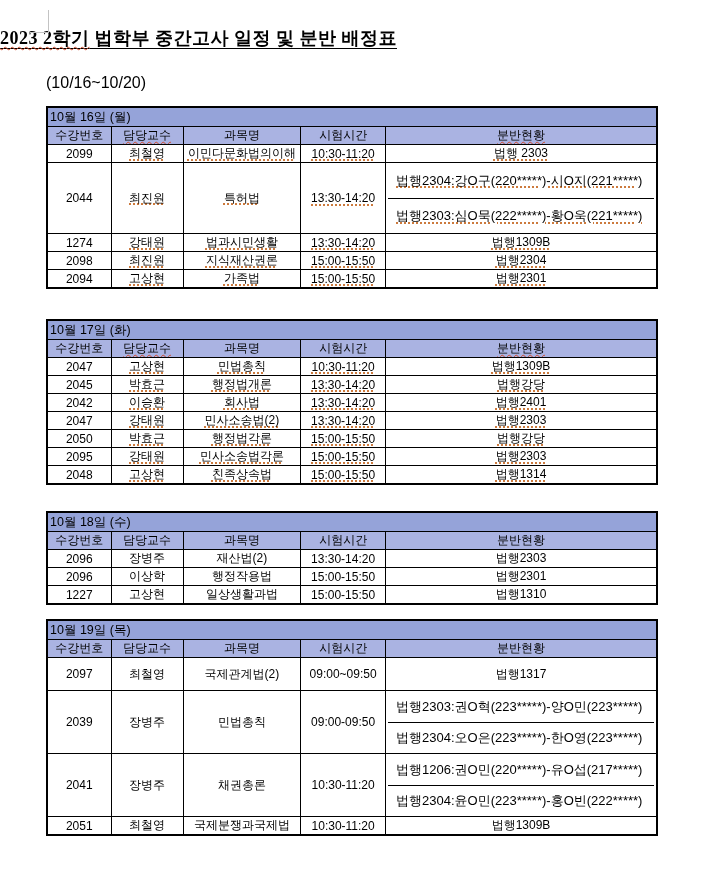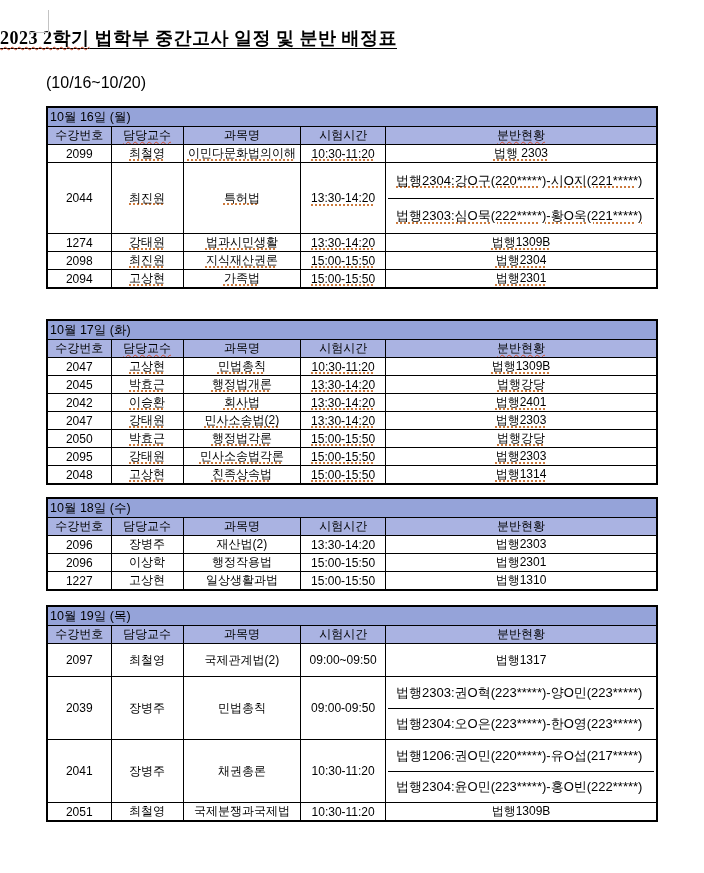--- a/index.html
+++ b/index.html
@@ -36,21 +36,21 @@
   }
   .tables{ margin:14px 0 0 46px; width:612px; }
   table.sched{
     width:612px;
     border-collapse:collapse;
     table-layout:fixed;
     border:2px solid #000;
     font-size:12px;
   }
   table.sched:nth-of-type(2){margin-top:30px;}
-  table.sched:nth-of-type(3){margin-top:12px;}
+  table.sched:nth-of-type(3){margin-top:26px;}
   table.sched:nth-of-type(4){margin-top:14px;}
   table.sched:nth-of-type(5){margin-top:22px;}
   table.sched td{
     border:1px solid #000;
     padding:0 2px;
     overflow:hidden;
     white-space:nowrap;
   }
   td.day{
     background:#95a3d9;

